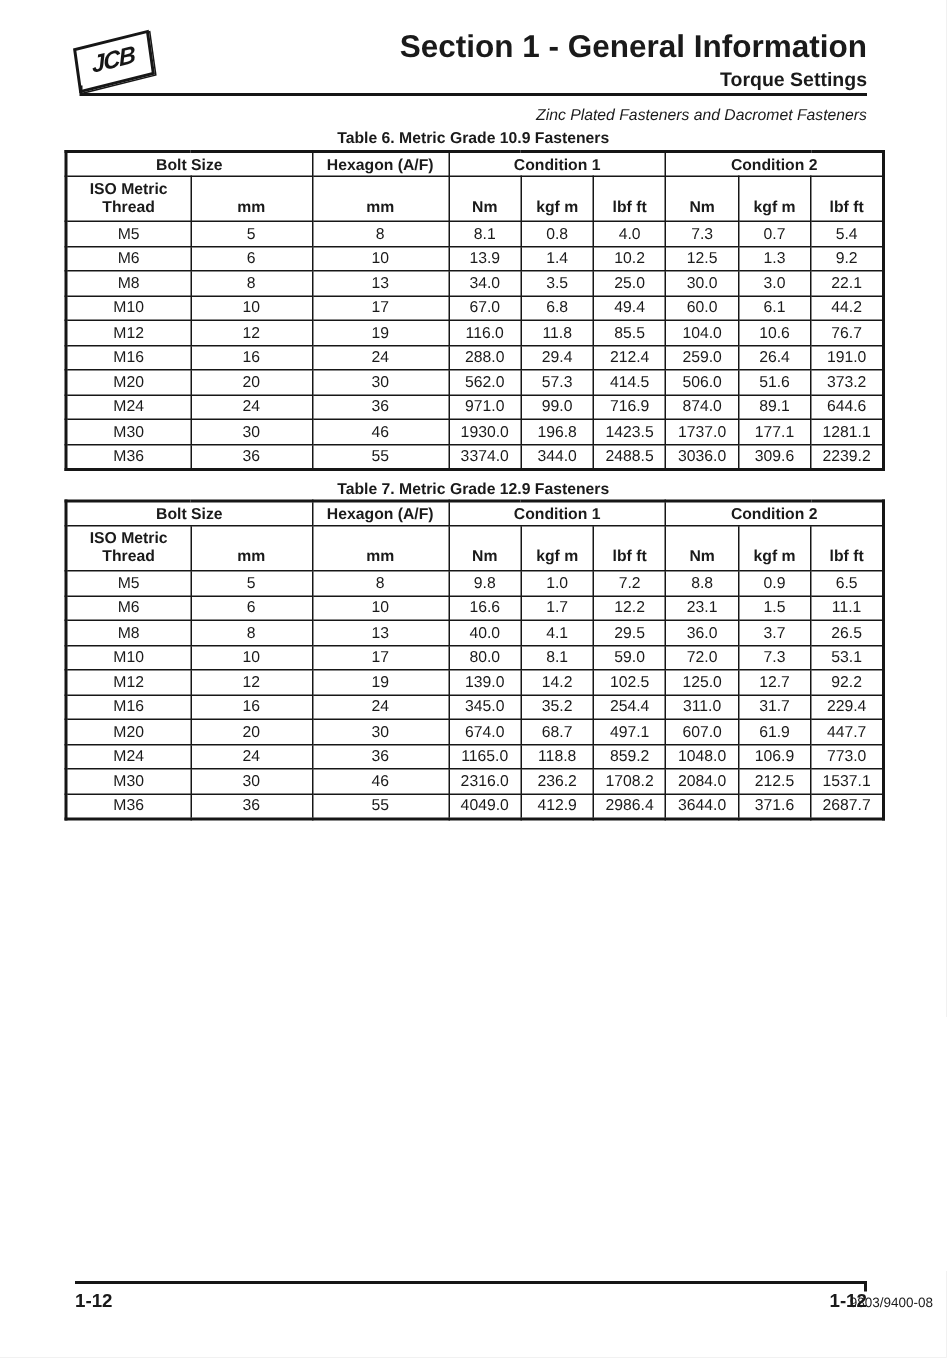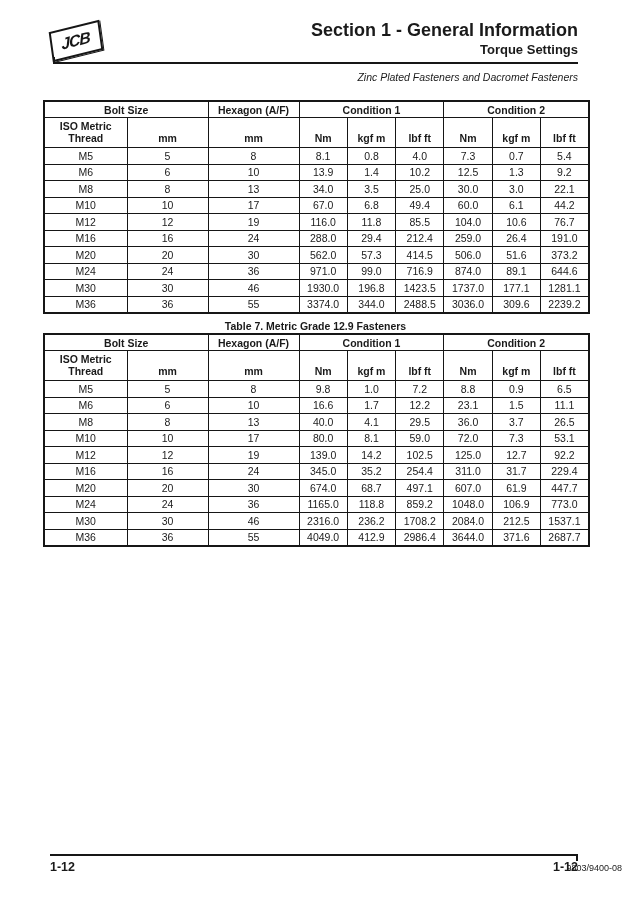--- a/index.html
+++ b/index.html
@@ -38,21 +38,21 @@
     letter-spacing: -1px;
     color: #161616;
   }
   .header-titles {
     position: absolute;
     top: 20px;
     right: 53px;
     text-align: right;
     line-height: 1.15;
   }
-  .section-title { font-size: 18px; font-weight: bold; }
+  .section-title { font-size: 21px; font-weight: bold; }
   .doc-subtitle  { font-size: 13px;   font-weight: bold; margin-top: 2px; }
   .header-rule {
     position: absolute;
     left: 53px;
     right: 53px;
     top: 62px;
     height: 2px;
     background: #161616;
   }
   .header-rule::before {          
@@ -155,20 +155,21 @@
   <div class="logo">
     <span>JCB</span>
   </div>
   <div class="header-titles">
     <div class="section-title">Section 1 - General Information</div>
     <div class="doc-subtitle">Torque Settings</div>
   </div>
   <div class="header-rule"></div>
   <div class="page-topic">Zinc Plated Fasteners and Dacromet Fasteners</div>
 
+  <div class="table-caption caption-6">Table 6. Metric Grade 10.9 Fasteners</div>
   <table class="tq-table table-6">
     <colgroup>
       <col style="width:83px">
         <col style="width:81px">
         <col style="width:91px">
       <col span="6" style="width:48.3px">
     </colgroup>
   <thead>
         <tr>
           <th colspan="2" class="group-th">Bolt Size</th>

